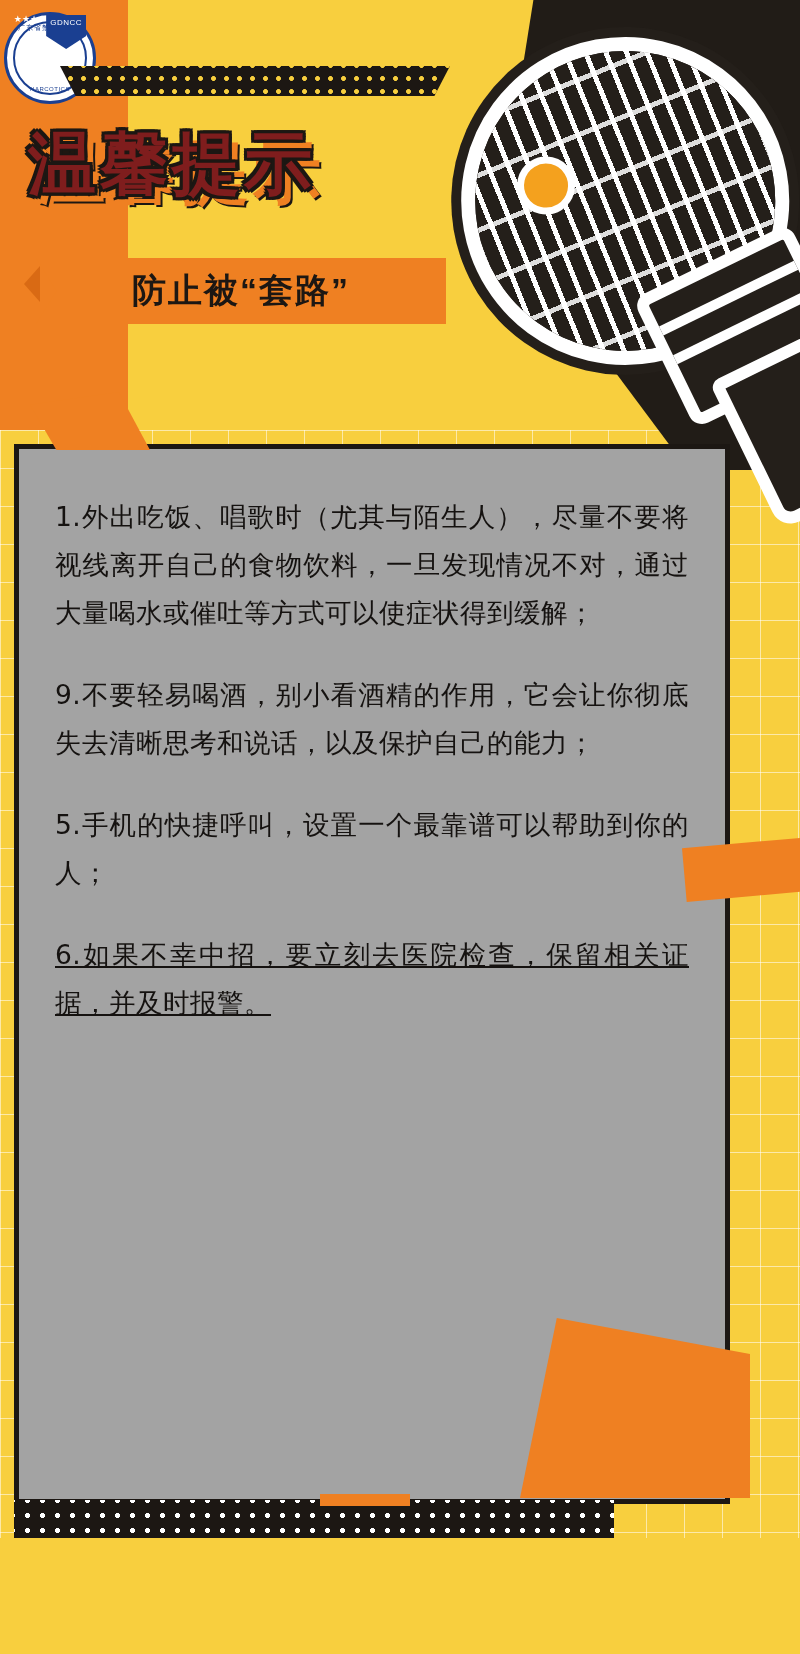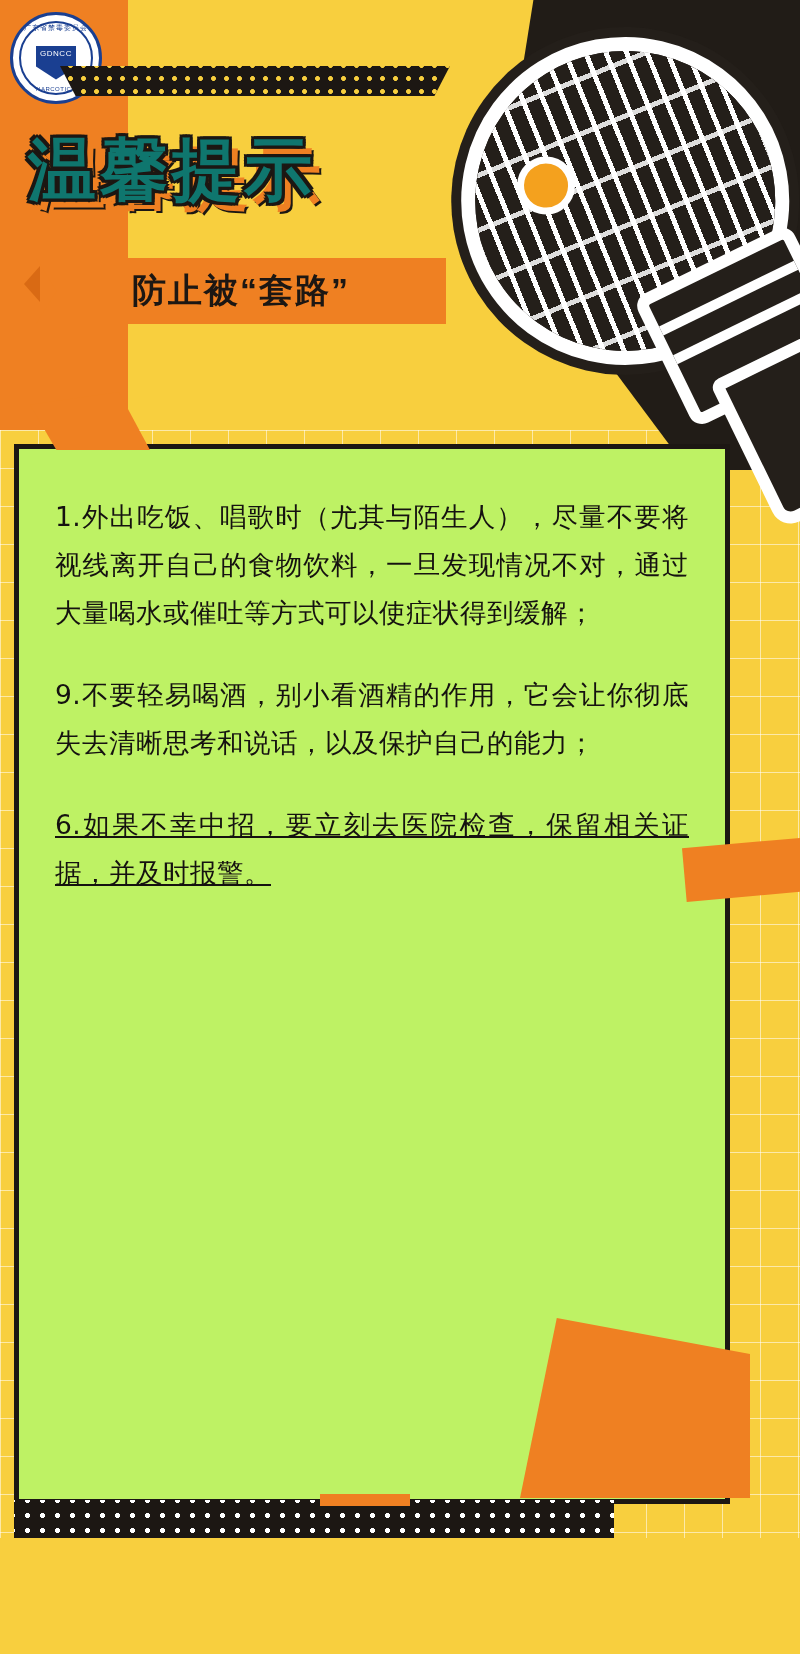--- a/index.html
+++ b/index.html
@@ -113,29 +113,29 @@
     width: 120px; height: 140px;
     background: #241f1a;
     border: 12px solid #ffffff;
     border-radius: 10px 10px 20px 20px;
     transform: rotate(6deg);
   }
 
   
   .logo {
     position: absolute;
-    left: 10px; top: 12px;
+    left: 4px; top: 12px;
     width: 92px; height: 92px;
     border-radius: 50%;
     background: #ffffff;
     border: 3px solid #1a3f91;
     box-sizing: border-box;
     display: flex;
-    flex-direction: column;
-    align-items: center;
+    flex-direction: row;
+    align-items: flex-start;
     justify-content: center;
   }
   .logo-ring {
     position: absolute;
     inset: 6px;
     border-radius: 50%;
     border: 2px solid #1a3f91;
   }
   .logo-shield {
     width: 40px; height: 34px;
@@ -170,24 +170,24 @@
     letter-spacing: 0.5px;
   }
 
   
   .headline {
     position: absolute;
     left: 28px;
     top: 135px;
     font-size: 68px;
     font-weight: bold;
-    color: #0f766e;
+    color: #7f1d1d;
     letter-spacing: 4px;
     line-height: 1;
-    font-family: Liberation Sans, sans-serif;
+    font-family: Liberation Mono, monospace;
     text-shadow:
       -3px 0 0 #1c1713, 3px 0 0 #1c1713, 0 -3px 0 #1c1713, 0 3px 0 #1c1713,
       -3px -3px 0 #1c1713, 3px -3px 0 #1c1713, -3px 3px 0 #1c1713, 3px 3px 0 #1c1713,
       9px 9px 0 #ef8022,
       11px 11px 0 #1c1713;
     white-space: nowrap;
   }
 
   
   .ribbon {
@@ -241,21 +241,21 @@
     border-right: 16px solid #d96a14;
   }
 
   
   .card {
     position: absolute;
     left: 14px;
     top: 444px;
     width: 716px;
     height: 1060px;
-    background: #bef264;
+    background: #a3a3a3;
     border: 5px solid #1c1713;
     box-sizing: border-box;
     z-index: 5;
   }
   .card-inner {
     padding: 44px 36px 30px 36px;
   }
   .para {
     color: #151210;
     font-size: 26.5px;
@@ -375,20 +375,21 @@
   </div>
   <div class="ribbon-dots"></div>
 
   <div class="tab-topleft"></div>
   <div class="tab-right"></div>
 
   <div class="card">
     <div class="card-inner">
       <p class="para">1.外出吃饭、唱歌时（尤其与陌生人），尽量不要将视线离开自己的食物饮料，一旦发现情况不对，通过大量喝水或催吐等方式可以使症状得到缓解；</p>
       <p class="para">9.不要轻易喝酒，别小看酒精的作用，它会让你彻底失去清晰思考和说话，以及保护自己的能力；</p>
+      <p class="para">5.手机的快捷呼叫，设置一个最靠谱可以帮助到你的人；</p>
       <p class="para">6.如果不幸中招，要立刻去医院检查，保留相关证据，并及时报警。</p>
     </div>
   </div>
 
   <div class="tab-bottom"></div>
   <div class="bottom-grid-strip"></div>
   <div class="bottom-bar"></div>
   <div class="bottom-accent"></div>
 
 </div>

